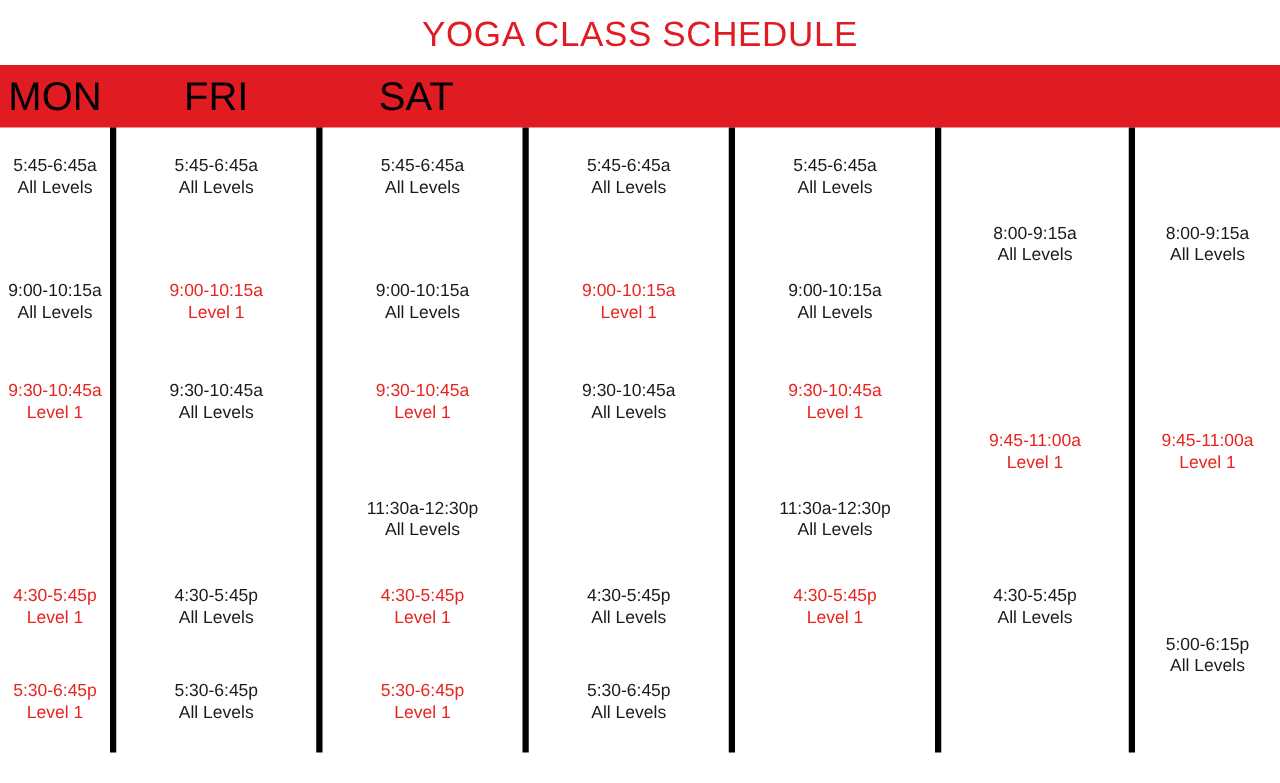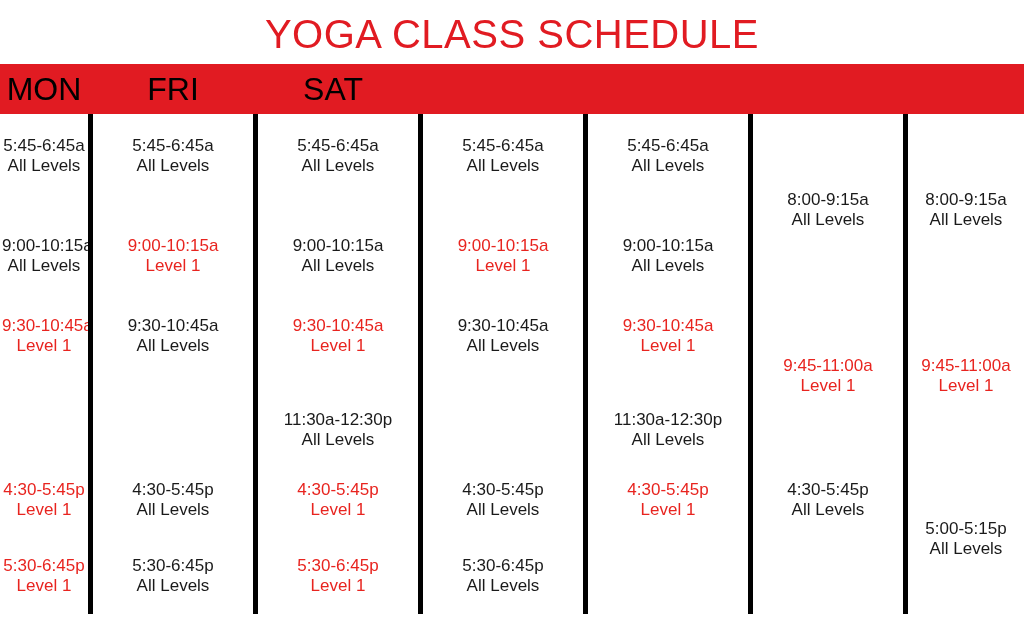--- a/index.html
+++ b/index.html
@@ -15,21 +15,21 @@
   }
   .page {
     position: relative;
     width: 1024px;
     height: 626px;
     background: #ffffff;
   }
   .title {
     text-align: center;
     color: #e11b22;
-    font-size: 40px;
+    font-size: 28px;
     font-weight: normal;
     letter-spacing: 0.5px;
     line-height: 1;
     padding-top: 14px;
     padding-bottom: 10px;
     white-space: nowrap;
   }
   .schedule {
     position: relative;
     width: 1024px;
@@ -55,21 +55,21 @@
     overflow: hidden;
   }
   .col + .col {
     border-left: 5px solid #000000;
   }
   .header-cell + .header-cell {
     border-left: 5px solid #e11b22;
   }
   .slot {
     text-align: center;
-    font-size: 17px;
+    font-size: 14px;
     line-height: 1.18;
     color: #1a1a1a;
     box-sizing: border-box;
     padding: 0 2px;
     white-space: nowrap;
     overflow: hidden;
   }
   .slot .time { display: block; }
   .slot .level { display: block; }
   .slot.lvl1 { color: #e8241f; }
@@ -246,21 +246,21 @@
           <div class="col-inner">
             <div class="slot slot-abs" style="top: 76px;">
               <span class="time">8:00-9:15a</span>
               <span class="level">All Levels</span>
             </div>
             <div class="slot slot-abs lvl1" style="top: 242px;">
               <span class="time">9:45-11:00a</span>
               <span class="level">Level 1</span>
             </div>
             <div class="slot slot-abs" style="top: 405px;">
-              <span class="time">5:00-5:15p</span>
+              <span class="time">5:00-6:15p</span>
               <span class="level">All Levels</span>
             </div>
           </div>
         </div>
       </div>
   </div>
 
 </div>
 
 </body></html>

